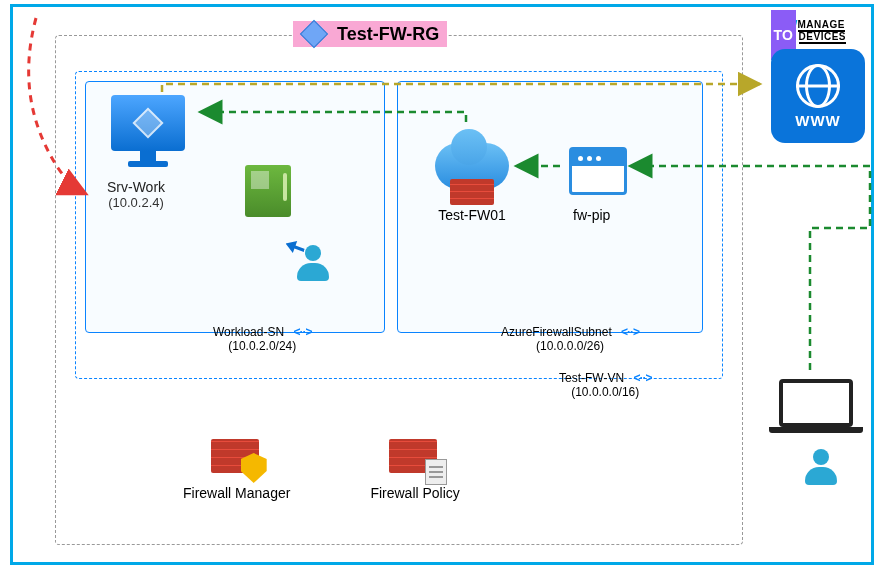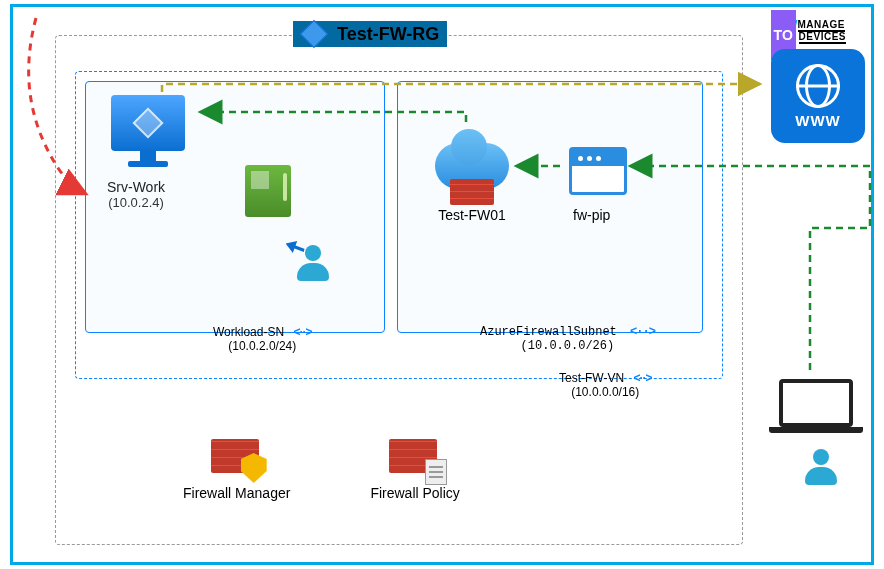--- a/index.html
+++ b/index.html
@@ -1,19 +1,19 @@
 <!DOCTYPE html>
 <html><head>
 <meta charset="utf-8">
 <style>
 * { box-sizing: border-box; margin: 0; padding: 0; }
 body { width: 884px; height: 569px; font-family: 'Segoe UI', Arial, sans-serif; background: #fff; position: relative; overflow: hidden; }
 .outer-frame { position: absolute; left: 10px; top: 4px; width: 864px; height: 561px; border: 3px solid #00a8e8; background: #fff; }
 .rg-border { position: absolute; left: 42px; top: 28px; width: 688px; height: 510px; border: 1px dashed #999; border-radius: 4px; }
-.rg-header { position: absolute; left: 280px; top: 14px; display: flex; align-items: center; gap: 10px; background: #0369a1; padding: 0 8px; justify-content: flex-end; }
+.rg-header { position: absolute; left: 280px; top: 14px; display: flex; align-items: center; gap: 10px; background: #f9a8d4; padding: 0 8px; justify-content: flex-end; }
 .vnet-border { position: absolute; left: 62px; top: 64px; width: 648px; height: 308px; border: 1px dashed #0a84ff; border-radius: 4px; }
 .subnet-left { position: absolute; left: 72px; top: 74px; width: 300px; height: 252px; border: 1px solid #0a84ff; border-radius: 4px; background: rgba(200,230,255,0.12); }
 .subnet-right { position: absolute; left: 384px; top: 74px; width: 306px; height: 252px; border: 1px solid #0a84ff; border-radius: 4px; background: rgba(200,230,255,0.12); }
 .label-block { text-align: center; font-size: 14px; color: #222; }
 .label-block .l1 { display: block; }
 .label-block .l2 { display: block; font-size: 13px; color: #333; }
 .subnet-label { position: absolute; text-align: center; font-size: 12px; }
 .conn-icon { display: inline-block; color: #0a84ff; font-weight: bold; letter-spacing: -1px; margin-left: 6px; }
 .bottom-items { position: absolute; left: 170px; top: 432px; display: flex; gap: 80px; }
 .bottom-item { text-align: center; font-size: 14px; }
@@ -124,21 +124,21 @@
       </div>
   </div>
   <div class="pip-label">fw-pip</div>
 
   <div class="subnet-label" style="left:200px; top:318px;">
     <span>Workload-SN</span>
     <span class="conn-icon">&lt;··&gt;</span><br>
     <span>(10.0.2.0/24)</span>
   </div>
 
-  <div class="subnet-label" style="left:467px; top:318px;font-family:Liberation Mono, monospace;">
+  <div class="subnet-label" style="left:488px; top:318px;">
     <span>AzureFirewallSubnet</span>
     <span class="conn-icon">&lt;··&gt;</span><br>
     <span>(10.0.0.0/26)</span>
   </div>
 
   <div class="subnet-label" style="left:546px; top:364px;">
     <span>Test-FW-VN</span>
     <span class="conn-icon">&lt;··&gt;</span><br>
     <span>(10.0.0.0/16)</span>
   </div>

